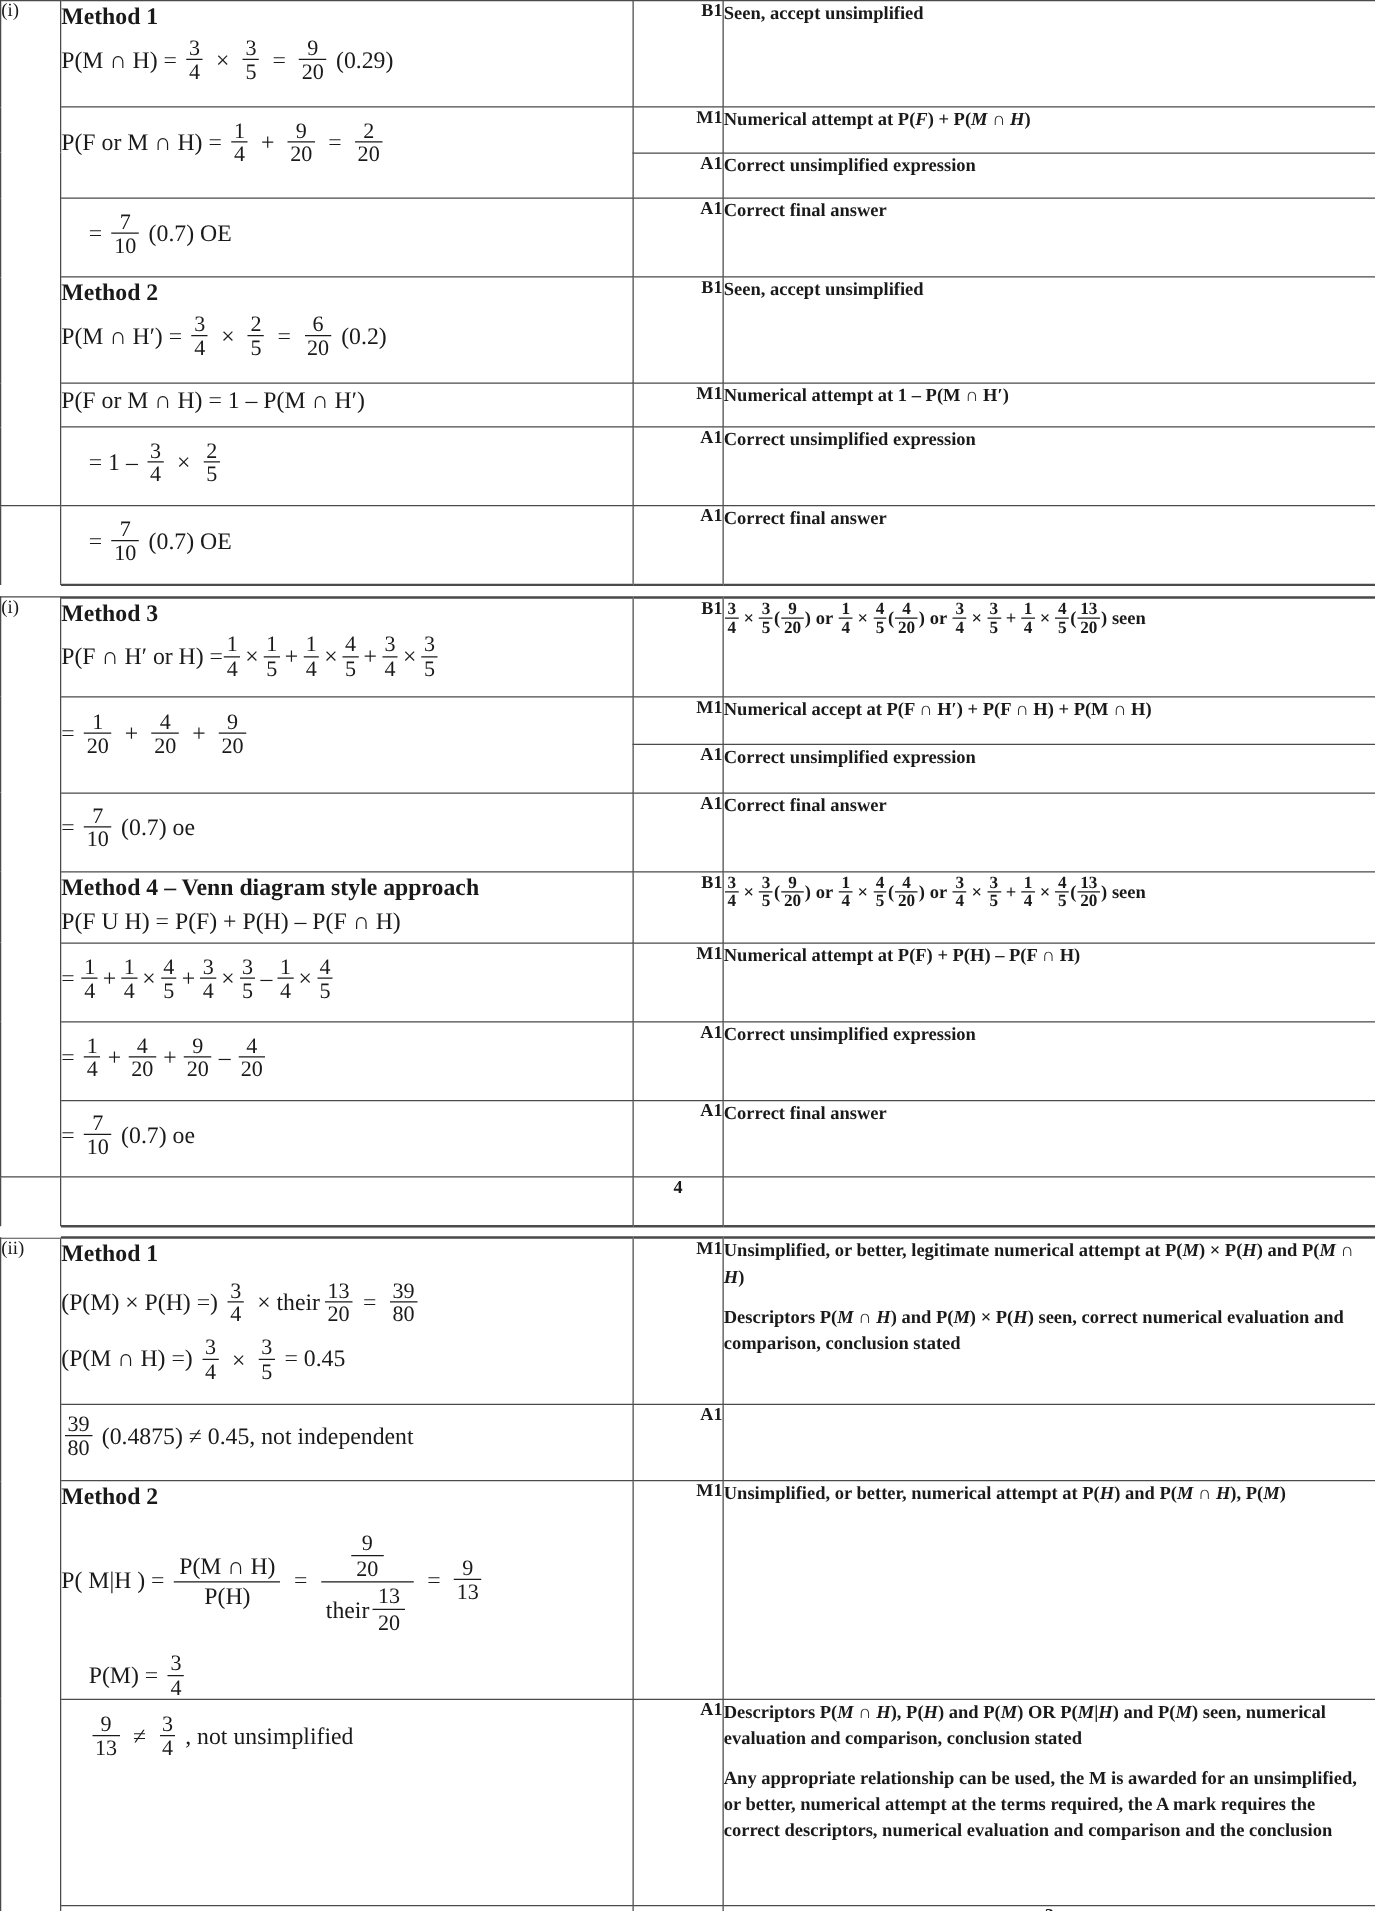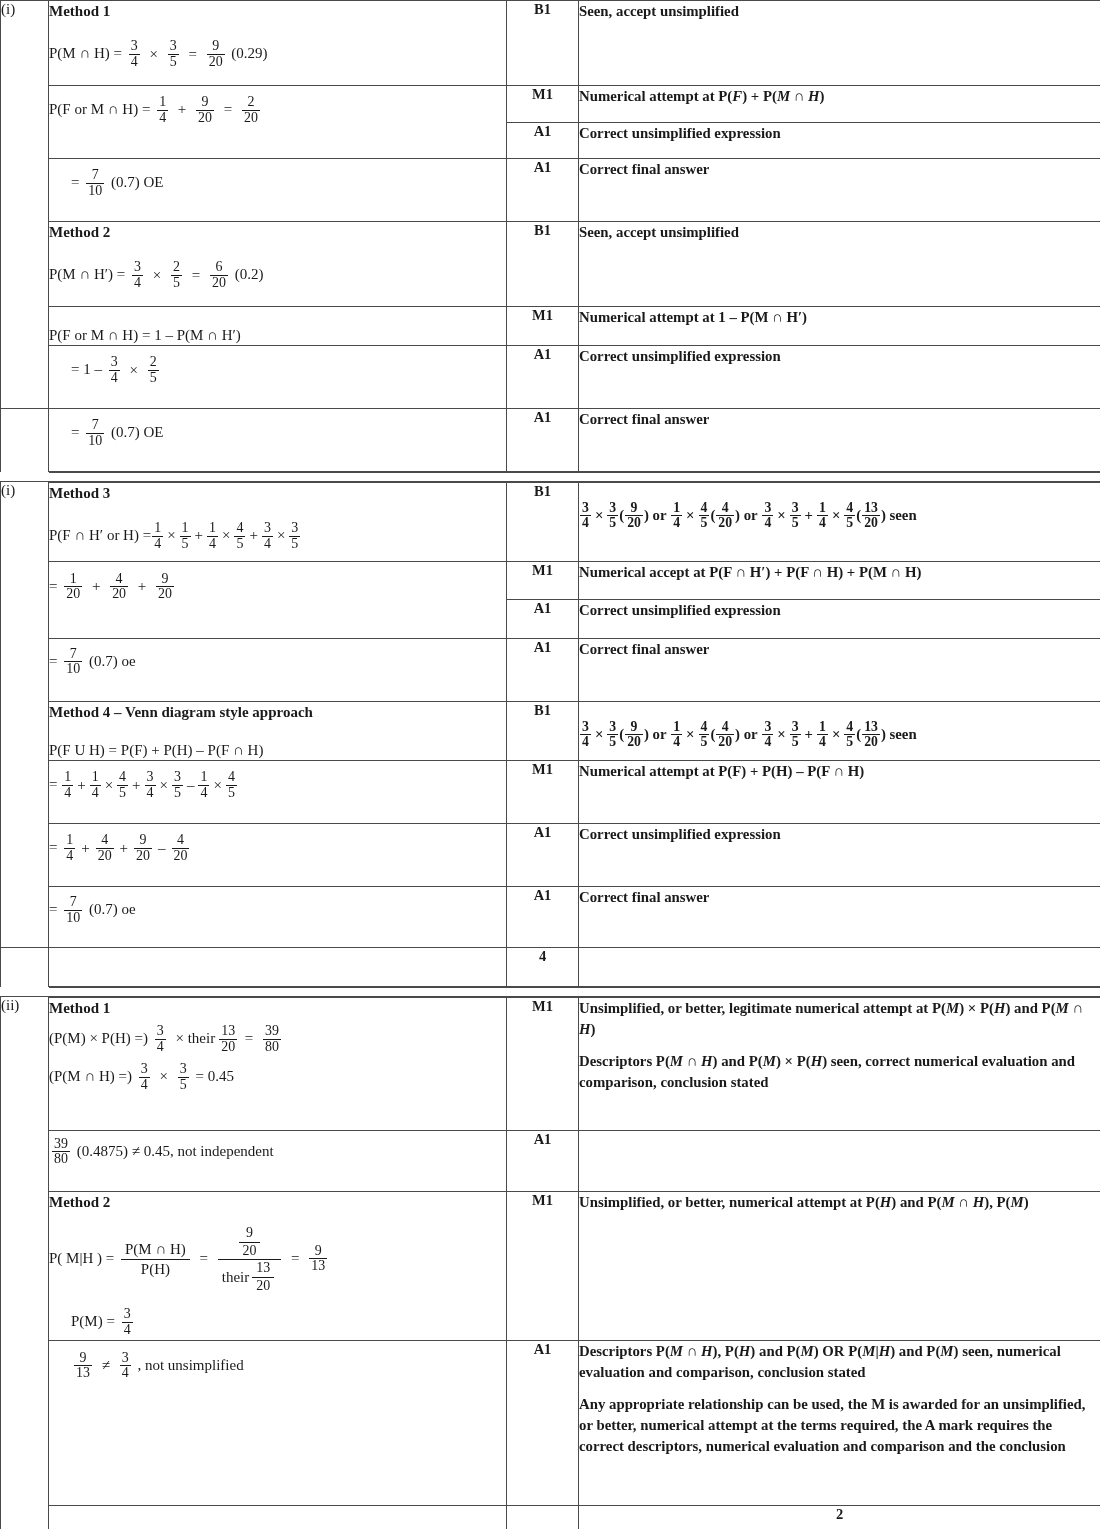--- a/index.html
+++ b/index.html
@@ -37,39 +37,39 @@
     border-top:none;
     border-bottom:none;
     border-right:1px solid #4a4a4a;
     font-size:15px;
     padding:8px 0 0 4px;
     text-align:left;
     background:#fff;
   }
   td.work{
     padding:6px 8px 7px 12px;
-    font-size:15px;
+    font-size:19px;
     line-height:1.35;
   }
   td.mark{
-    text-align:center;
+    text-align:right;
     padding:7px 9px 0 2px;
     font-size:14.5px;
     font-weight:bold;
     white-space:nowrap;
   }
   td.note{
     padding:7px 10px 6px 9px;
     font-size:14.8px;
     line-height:1.42;
     font-weight:bold;
   }
   .ital{}
   .hdr{font-weight:bold;display:block;margin-bottom:2px;}
-  .eqline{display:block;white-space:nowrap;margin-top:18px;}
+  .eqline{display:block;white-space:nowrap;margin-top:1px;}
   .indent{padding-left:22px;}
 
   
   .fr{
     display:inline-block;
     vertical-align:-0.52em;
     text-align:center;
     line-height:1.04;
     margin:0 3px;
     font-size:0.93em;

